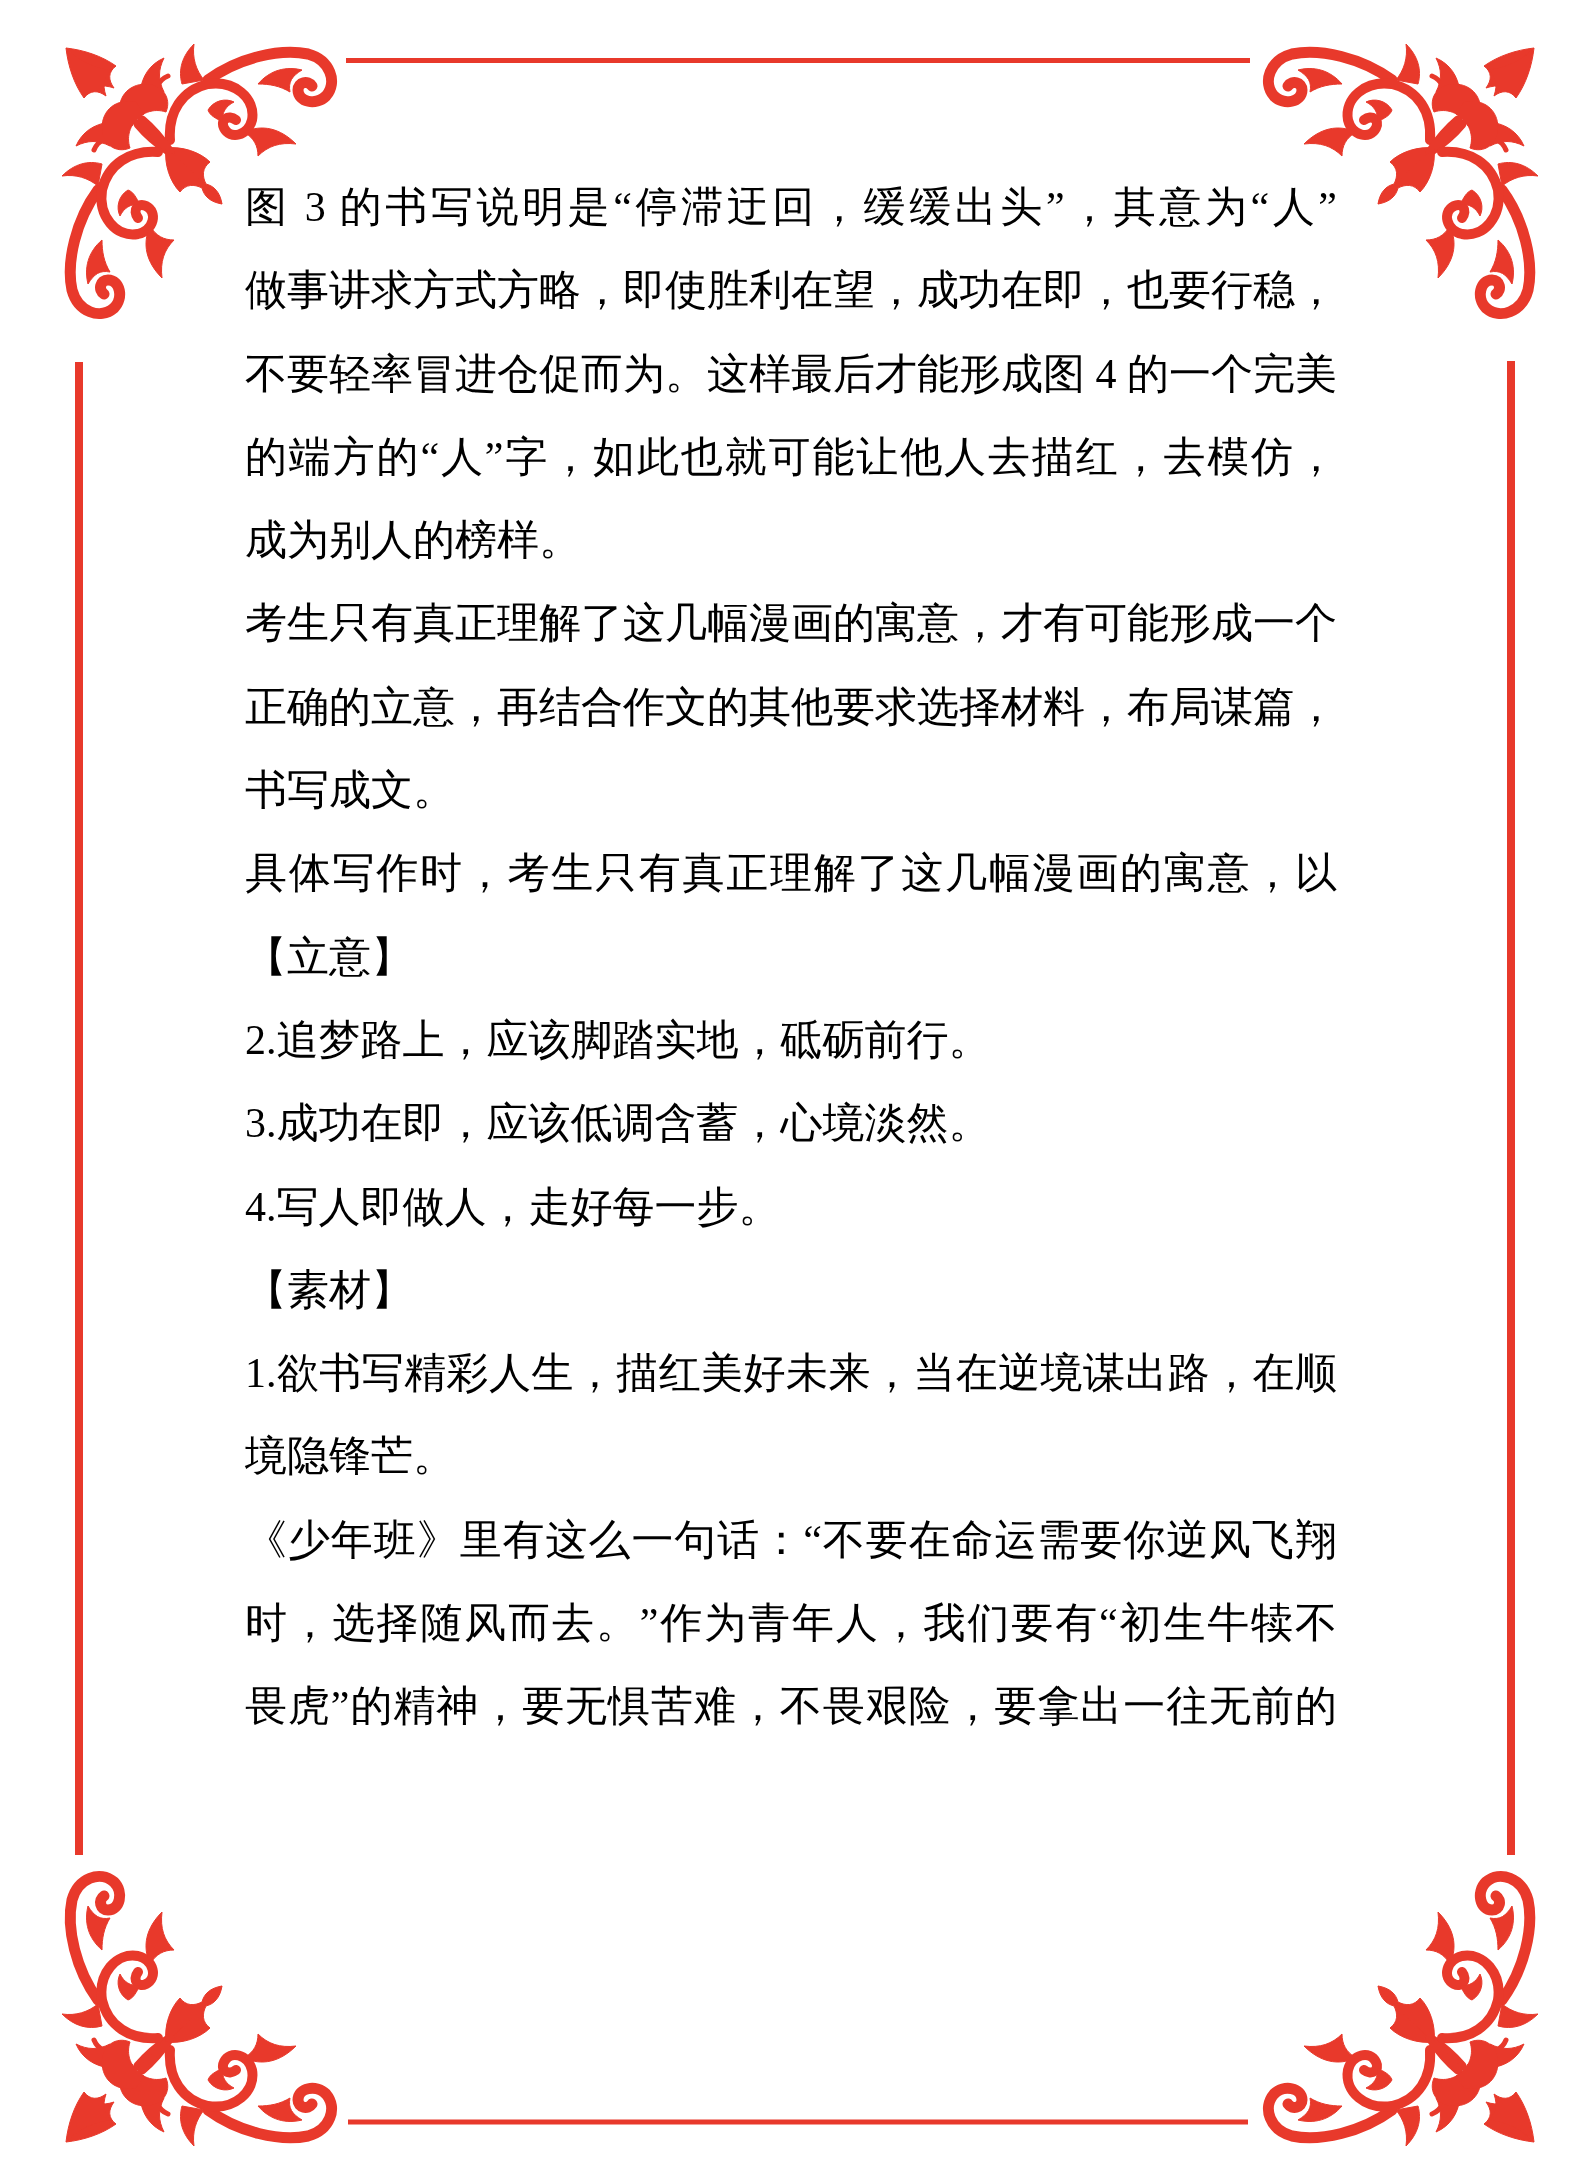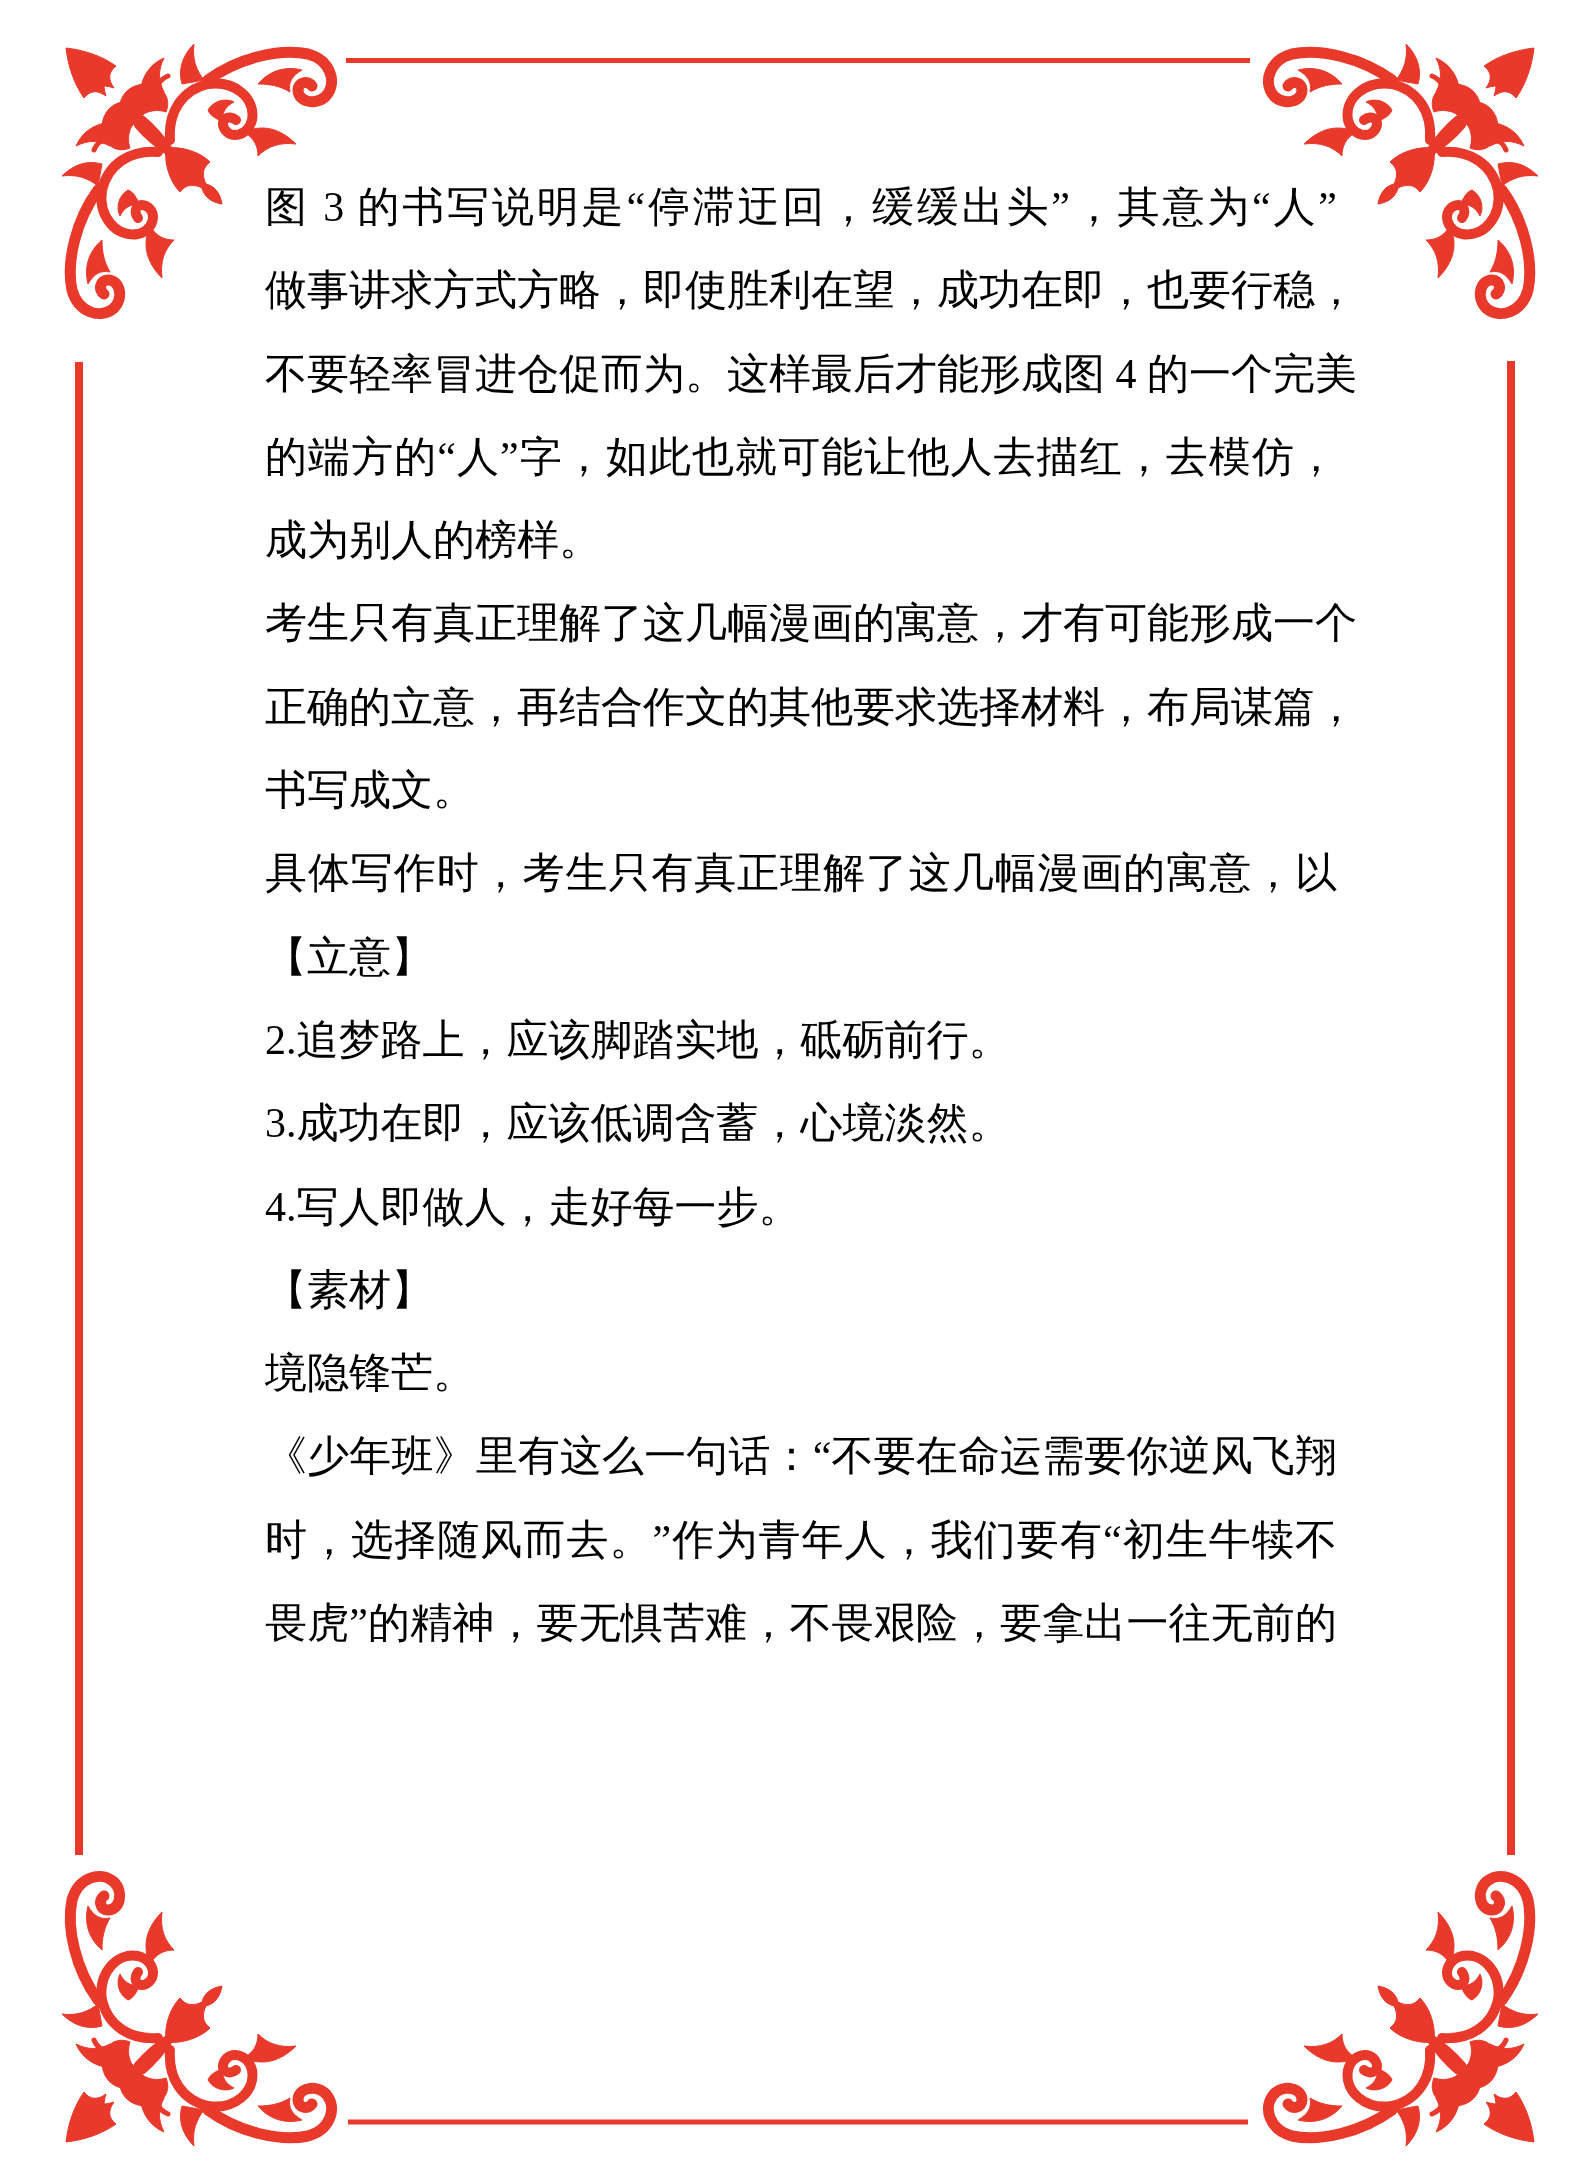--- a/index.html
+++ b/index.html
@@ -19,21 +19,20 @@
       width: 1092px;
       font-family: "Liberation Serif", "DejaVu Serif", serif;
       font-size: 42px;
       color: #000000;
     }
     .line {
       height: 83.3px;
       line-height: 83.3px;
       white-space: nowrap;
       text-align: left;
-      margin-left: 20px;
     }
     .line.full {
       text-align: justify;
       text-align-last: justify;
     }
   </style>
 </head>
 <body>
 
 <div class="page">
@@ -112,20 +111,21 @@
       <div class="line">【立意】</div>
       <div class="line">2.追梦路上，应该脚踏实地，砥砺前行。</div>
       <div class="line">3.成功在即，应该低调含蓄，心境淡然。</div>
       <div class="line">4.写人即做人，走好每一步。</div>
     </div>
 
     <div class="section">
       <div class="line">【素材】</div>
 
       <div class="para">
+        <div class="line full">1.欲书写精彩人生，描红美好未来，当在逆境谋出路，在顺</div>
         <div class="line">境隐锋芒。</div>
       </div>
 
       <div class="para">
         <div class="line full">《少年班》里有这么一句话：“不要在命运需要你逆风飞翔</div>
         <div class="line full">时，选择随风而去。”作为青年人，我们要有“初生牛犊不</div>
         <div class="line full">畏虎”的精神，要无惧苦难，不畏艰险，要拿出一往无前的</div>
       </div>
     </div>
 

